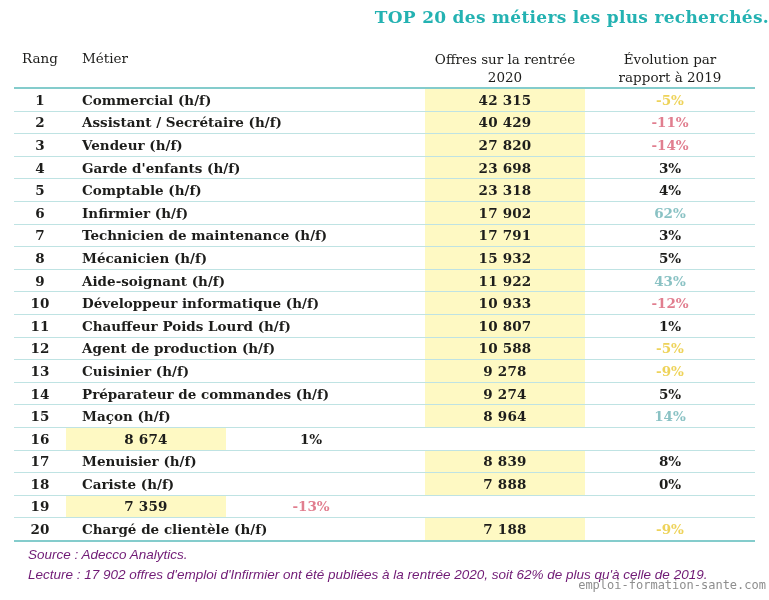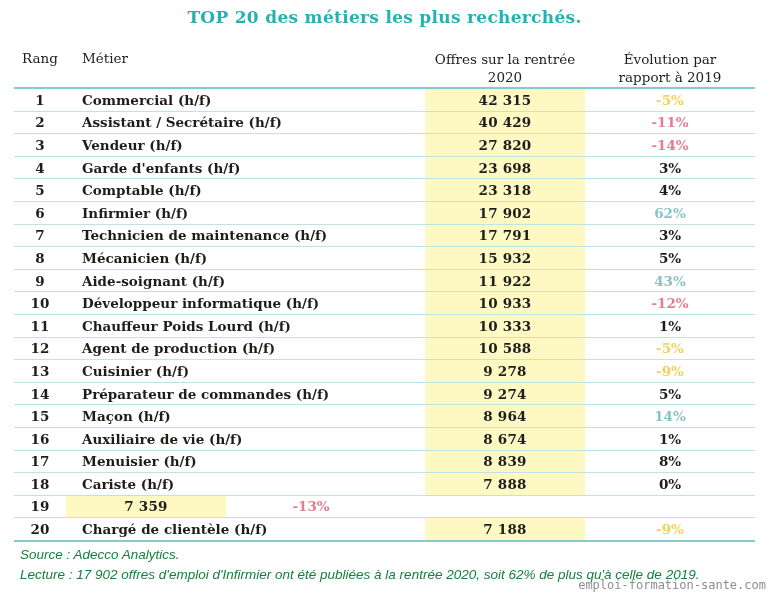--- a/index.html
+++ b/index.html
@@ -1,21 +1,21 @@
 <!DOCTYPE html>
 <html><head>
 <meta charset="utf-8">
 <style>
   html,body{margin:0;padding:0;background:#ffffff;}
   .page{
     position:relative;width:769px;height:600px;background:#ffffff;overflow:hidden;
     font-family:"DejaVu Serif",serif;color:#1d1d1b;
   }
   .title{
-    position:absolute;top:7px;left:0;width:100%;margin:0;text-align:center;
+    position:absolute;top:7px;left:0;width:100%;margin:0;text-align:right;
     font-size:17px;font-weight:700;color:#24b2b2;letter-spacing:.3px;
   }
   .thead{position:absolute;top:38px;left:14px;width:741px;height:40px;display:flex;font-weight:400;font-size:13.5px;}
   .col-rank{width:52px;flex:none;}
   .col-metier{width:359px;flex:none;padding-left:16px;box-sizing:border-box;}
   .col-offres{width:160px;flex:none;}
   .col-evo{width:170px;flex:none;}
   .thead .col-rank{display:flex;align-items:center;justify-content:center;}
   .thead .col-metier{display:flex;align-items:center;}
   .thead .col-offres,.thead .col-evo{display:flex;align-items:center;justify-content:center;text-align:center;line-height:1.35;margin-top:20px;}
@@ -30,23 +30,23 @@
   .row + .row{border-top:1px solid #bfe3e3;}
   .cell{display:flex;align-items:center;font-size:13.5px;font-weight:700;box-sizing:border-box;}
   .cell.col-rank{justify-content:center;}
   .cell.col-offres{background:#fef9c3;justify-content:center;letter-spacing:.2px;}
   .cell.col-evo{justify-content:center;}
   .tone-yellow{color:#eed35a;}
   .tone-pink{color:#e17e8f;}
   .tone-teal{color:#8ac2c4;}
   .tone-black{color:#1d1d1b;}
   .footer{
-    position:absolute;left:20px;top:545px;width:732px;
+    position:absolute;left:28px;top:545px;width:732px;
     font-family:"Liberation Sans",sans-serif;font-style:italic;
-    color:#15803d;font-size:13.5px;line-height:20px;
+    color:#701a75;font-size:13.5px;line-height:20px;
   }
   .watermark{
     position:absolute;right:3px;top:578px;
     font-family:"DejaVu Sans Mono",monospace;font-size:12px;color:#8e8e8e;
   }
 </style>
 </head>
 <body>
 
 <div class="page">
@@ -131,21 +131,21 @@
     <div class="row">
       <div class="cell col-rank">10</div>
       <div class="cell col-metier">Développeur informatique (h/f)</div>
       <div class="cell col-offres">10 933</div>
       <div class="cell col-evo tone-pink">-12%</div>
     </div>
 
     <div class="row">
       <div class="cell col-rank">11</div>
       <div class="cell col-metier">Chauffeur Poids Lourd (h/f)</div>
-      <div class="cell col-offres">10 333</div>
+      <div class="cell col-offres">10 807</div>
       <div class="cell col-evo tone-black">1%</div>
     </div>
 
     <div class="row">
       <div class="cell col-rank">12</div>
       <div class="cell col-metier">Agent de production (h/f)</div>
       <div class="cell col-offres">10 588</div>
       <div class="cell col-evo tone-yellow">-5%</div>
     </div>
 
@@ -165,21 +165,20 @@
 
     <div class="row">
       <div class="cell col-rank">15</div>
       <div class="cell col-metier">Maçon (h/f)</div>
       <div class="cell col-offres">8 964</div>
       <div class="cell col-evo tone-teal">14%</div>
     </div>
 
     <div class="row">
       <div class="cell col-rank">16</div>
-      <div class="cell col-metier">Auxiliaire de vie (h/f)</div>
       <div class="cell col-offres">8 674</div>
       <div class="cell col-evo tone-black">1%</div>
     </div>
 
     <div class="row">
       <div class="cell col-rank">17</div>
       <div class="cell col-metier">Menuisier (h/f)</div>
       <div class="cell col-offres">8 839</div>
       <div class="cell col-evo tone-black">8%</div>
     </div>

